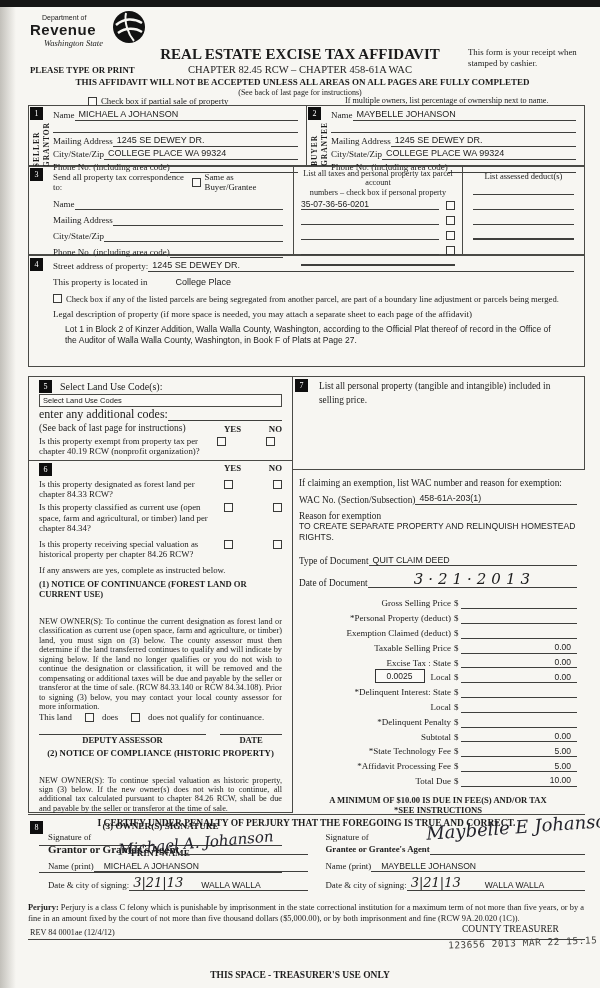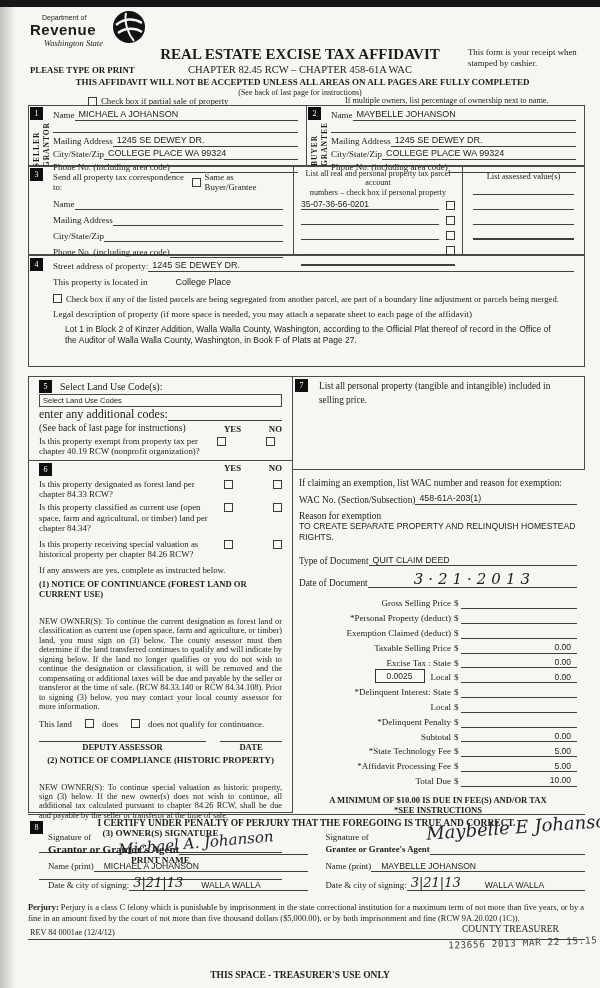--- a/index.html
+++ b/index.html
@@ -141,21 +141,21 @@
           <span class="lab">City/State/Zip</span>
           <span class="ul"></span>
         </div>
       <div class="frow" style="height:16px">
           <span class="lab">Phone No. (including area code)</span>
           <span class="ul"></span>
         </div>
     </div>
     <div style="flex:0 0 169px;border-right:1px solid #4a4a46;padding-top:2px">
       <div class="ctr" style="font-size:8.2px;line-height:1.15;padding:0 4px">
-        <div>List all real and personal property tax parcel account</div>
+        <div>List all taxes and personal property tax parcel account</div>
         <div>numbers – check box if personal property</div>
       </div>
       <div class="prow" style="height:13px">
           <span class="ul">35-07-36-56-0201</span>
           <span class="cb"></span>
         </div>
       <div class="prow">
           <span class="ul"></span>
           <span class="cb"></span>
         </div>
@@ -165,21 +165,21 @@
         </div>
       <div class="prow">
           <span class="ul"></span>
           <span class="cb"></span>
         </div>
       <div class="prow" style="height:11px">
           <span class="ul" style="border-bottom-width:2px"></span>
         </div>
     </div>
     <div style="flex:1;padding:4px 10px 0">
-      <div class="ctr" style="font-size:8.5px">List assessed value(s)</div>
+      <div class="ctr" style="font-size:8.5px">List assessed deduct(s)</div>
       <div class="ul" style="height:14px"></div>
       <div class="ul" style="height:15px"></div>
       <div class="ul" style="height:15px"></div>
       <div class="ul" style="height:15px;border-bottom-width:2px"></div>
     </div>
   </div>
 
   <div class="abs box" style="left:28px;top:255px;width:557px;height:112px;padding:3px 10px 0 24px">
     <div class="abs badge" style="left:1px;top:2px">4</div>
     <div class="frow" style="height:13px">
@@ -250,21 +250,21 @@
       <div class="qrow" style="margin-top:6px">
           <span class="qt">Is this property receiving special valuation as historical property per chapter 84.26 RCW?</span>
         <span class="qb">
             <span class="cb"></span>
             <span class="cb"></span>
           </span>
         </div>
       <div style="font-size:8.8px;margin-top:6px">If any answers are yes, complete as instructed below.</div>
       <div class="b" style="font-size:8.6px;margin-top:4px">(1) NOTICE OF CONTINUANCE  (FOREST LAND OR CURRENT USE)</div>
       <div class="ntc">NEW OWNER(S): To continue the current designation as forest land or classification as current use (open space, farm and agriculture, or timber) land, you must sign on (3) below. The county assessor must then determine if the land transferred continues to qualify and will indicate by signing below. If the land no longer qualifies or you do not wish to continue the designation or classification, it will be removed and the compensating or additional taxes will be due and payable by the seller or transferor at the time of sale. (RCW 84.33.140 or RCW 84.34.108). Prior to signing (3) below, you may contact your local county assessor for more information.</div>
-      <div style="font-size:8.8px;margin-top:7px;display:flex;align-items:flex-start;gap:13px">
+      <div style="font-size:8.8px;display:flex;align-items:flex-end;gap:13px">
         <span>This land</span>
         <span class="cb"></span>
         <span style="margin-left:-5px">does</span>
         <span class="cb"></span>
         <span style="margin-left:-5px">does not qualify for continuance.</span>
       </div>
       <div style="display:flex;gap:14px;margin-top:12px">
         <div style="flex:1">
           <div class="ul"></div>
           <div class="ctr b" style="font-size:8.6px">DEPUTY ASSESSOR</div>

